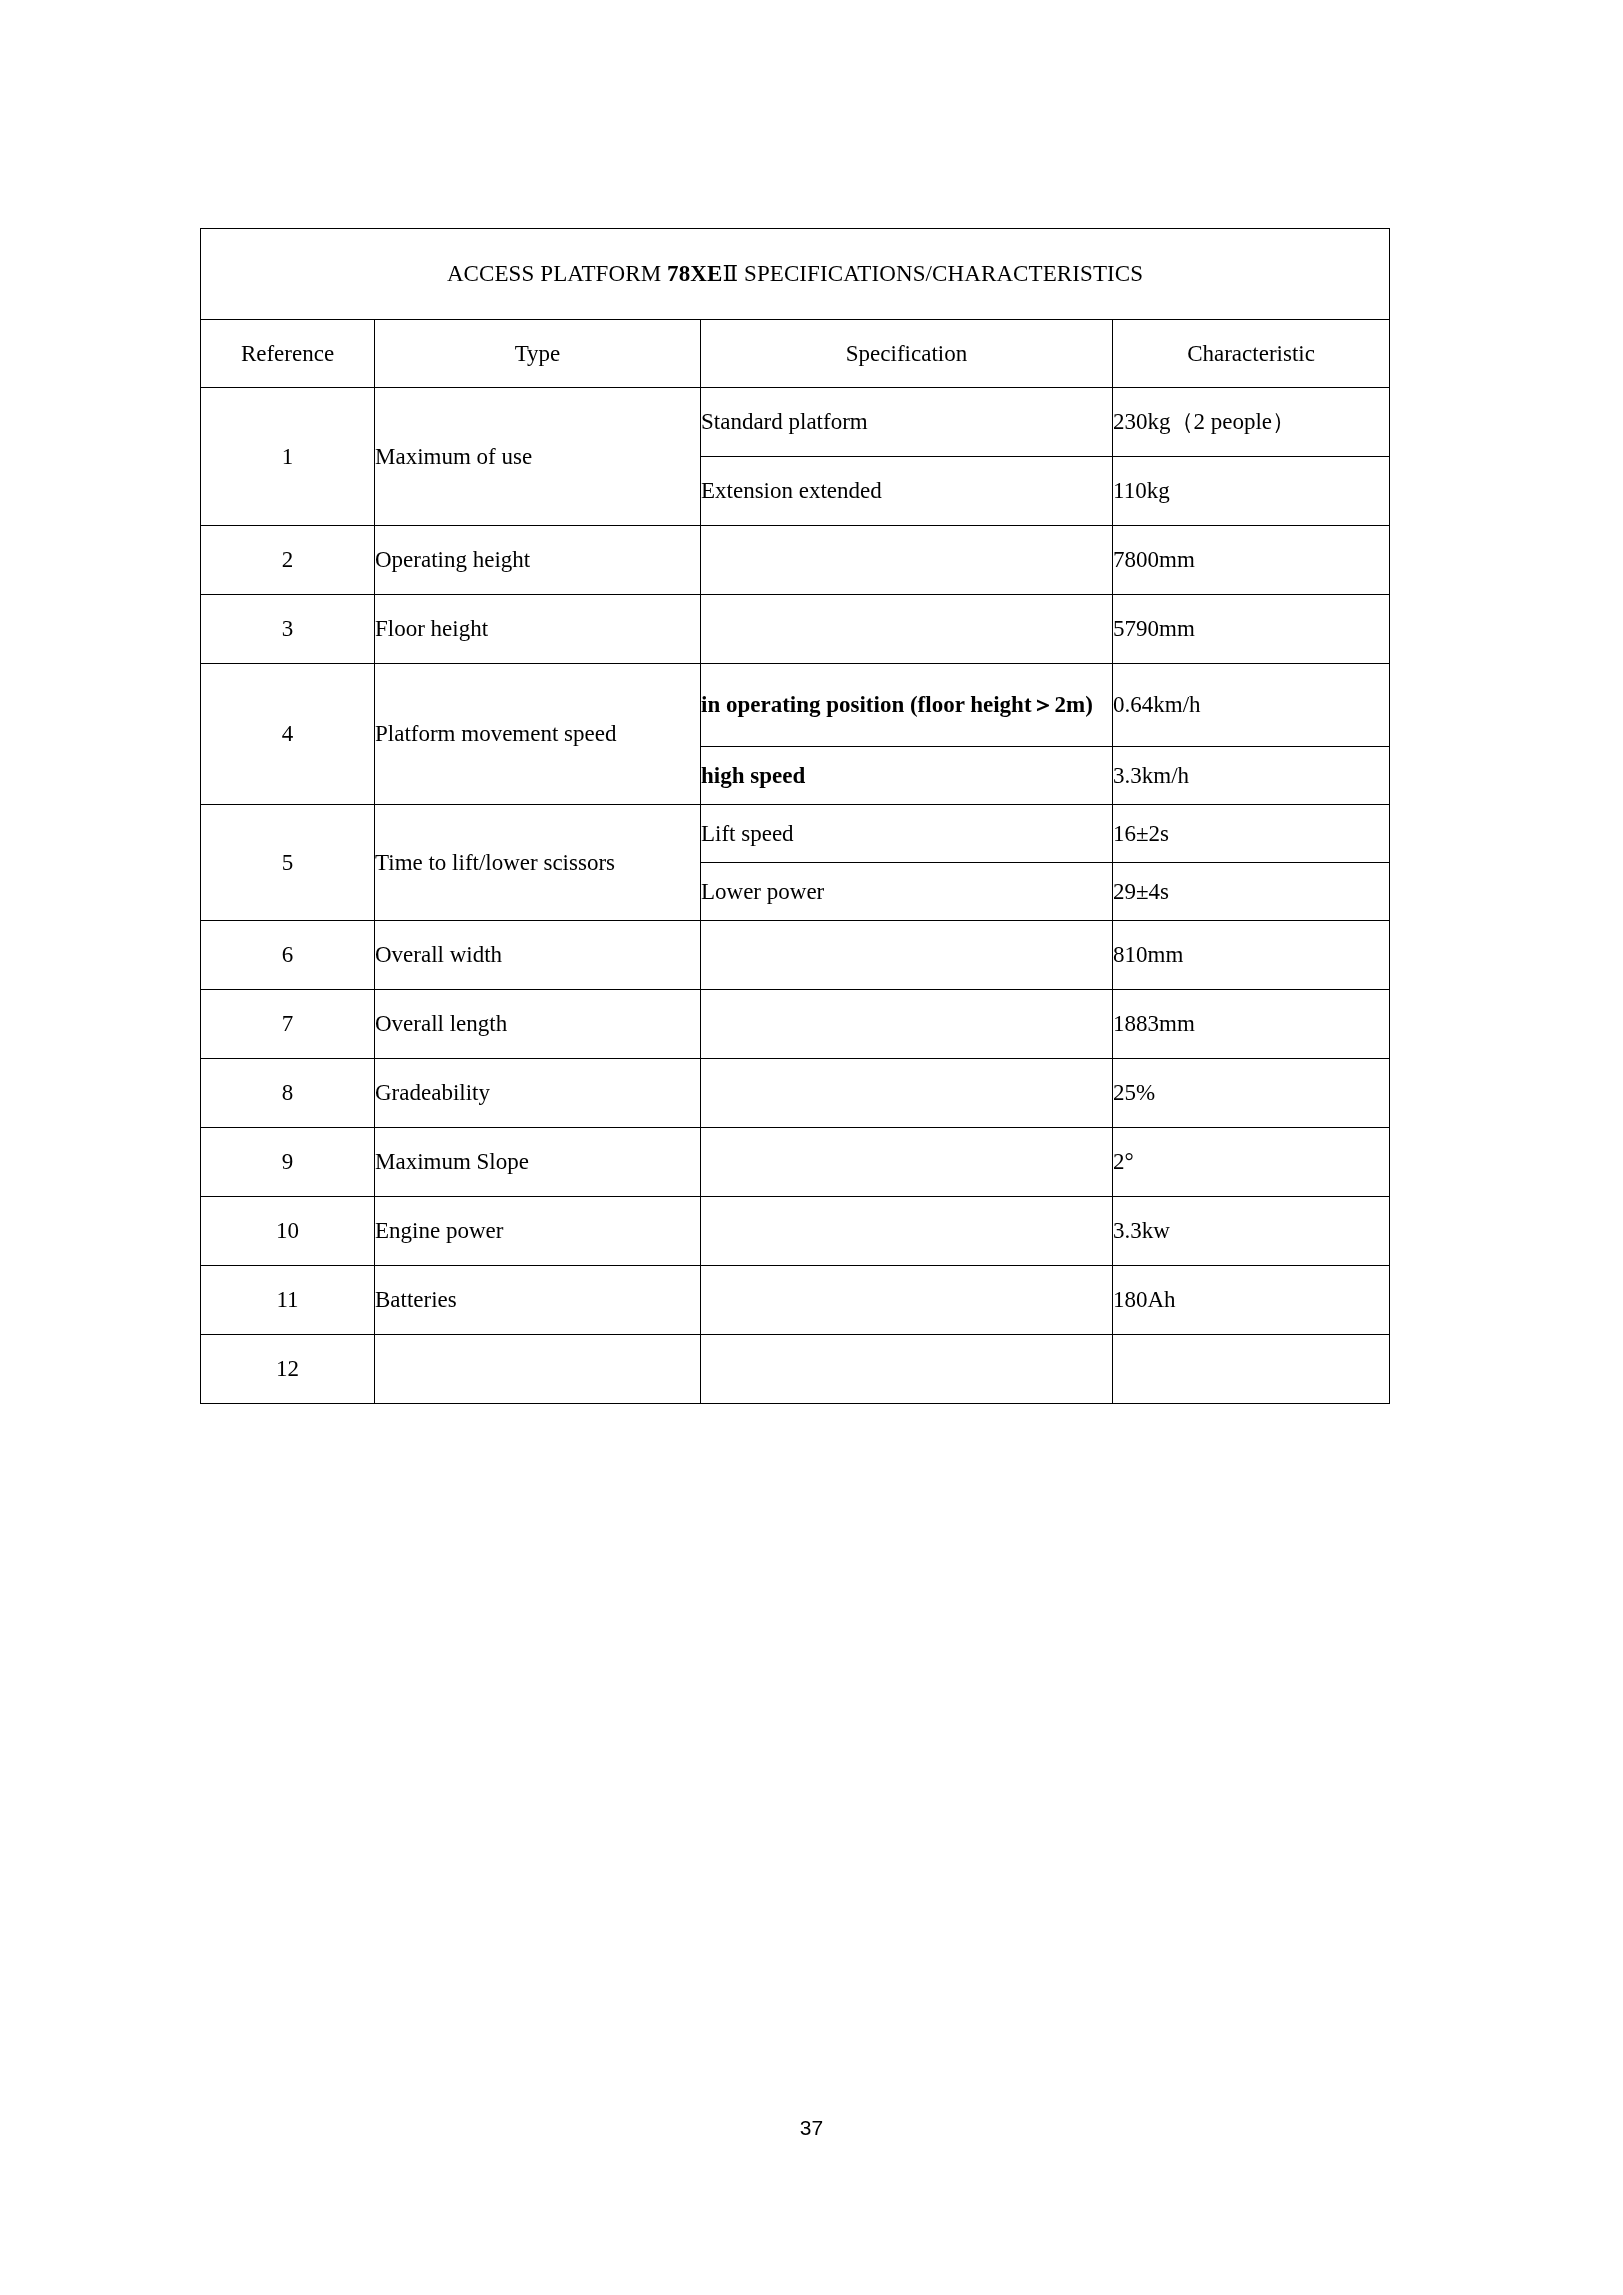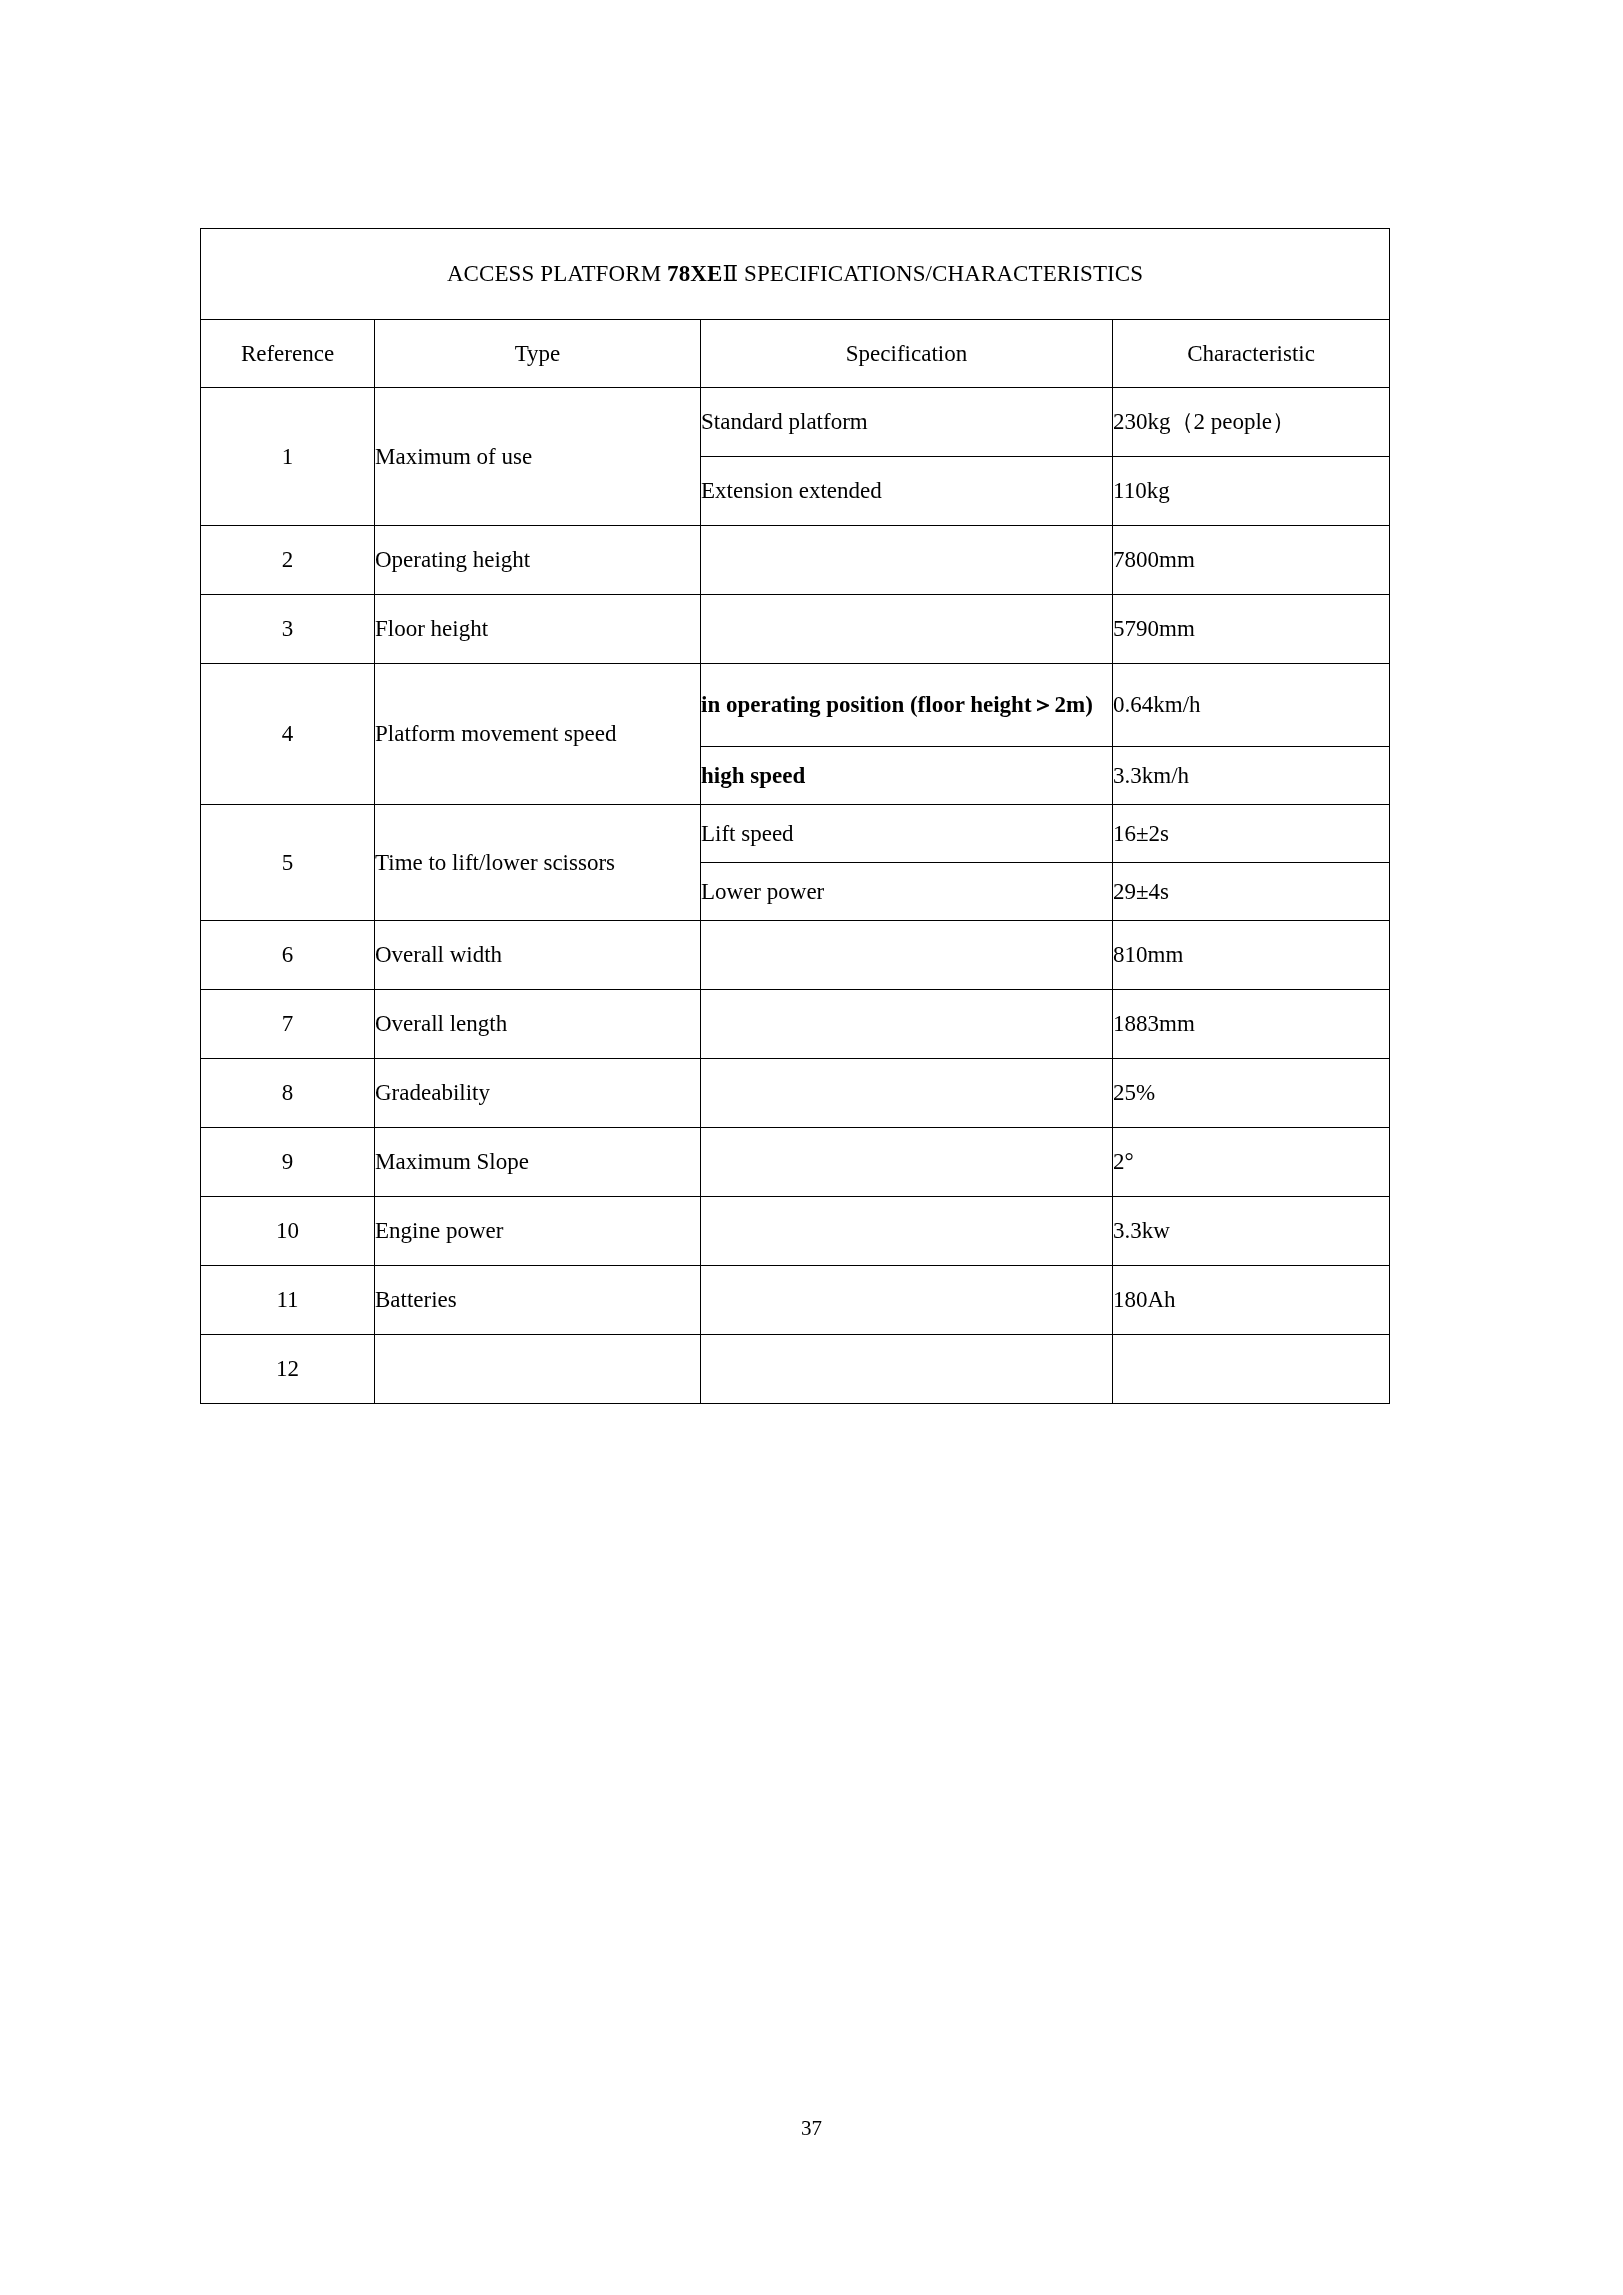--- a/index.html
+++ b/index.html
@@ -95,21 +95,21 @@
   .r-tall { height: 68px; margin-left: 14px; }
   .r-sub { height: 57px; }
 
   .page-number {
     position: absolute;
     left: 0;
     top: 2116px;
     width: 1623px;
     text-align: center;
     font-size: 21px;
-    font-family: Liberation Serif, serif;
+    font-family: Liberation Sans, sans-serif;
   }
 </style>
 </head>
 <body>
 
 <div class="page">
 
   <div class="spec-table-wrap">
     <table class="spec-table">
       <colgroup>

